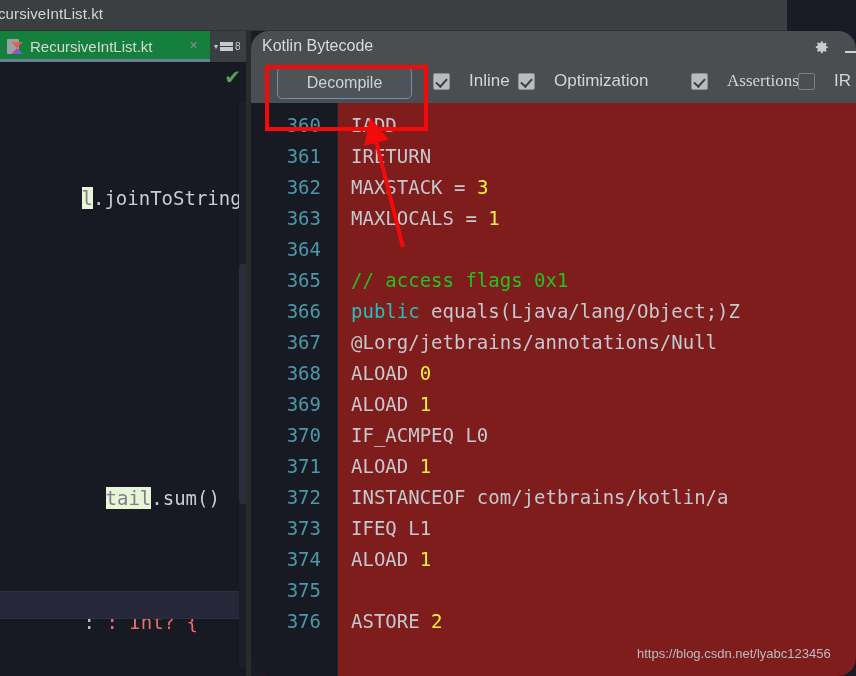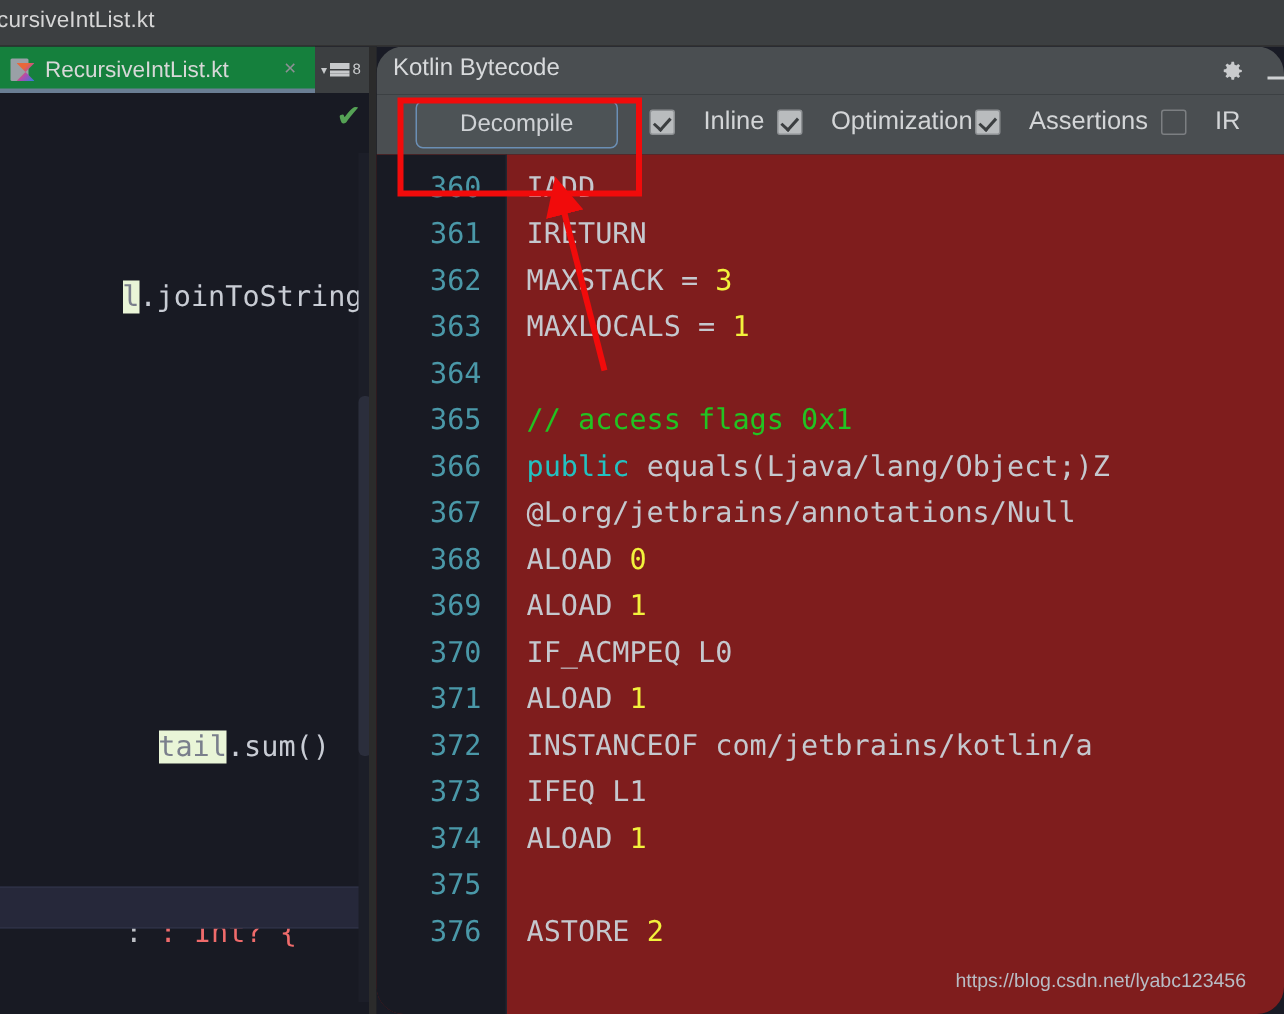--- a/index.html
+++ b/index.html
@@ -13,21 +13,21 @@
   #root {
     position: relative;
     width: 856px; height: 676px;
     overflow: hidden;
     background: #191b25;
   }
 
   
   .titlebar {
     position: absolute; left: 0; top: 0;
-    width: 856px; height: 31px;
+    width: 787px; height: 31px;
     background: #3c3f41;
     border-bottom: 1px solid #323232;
   }
   .titlebar-text {
     position: absolute; left: -2px; top: 5px;
     font-size: 15px; color: #d6d6d6;
     letter-spacing: .1px;
     white-space: nowrap;
   }
 
@@ -362,26 +362,26 @@
       <div class="cb-group" style="left:182px;">
         <span class="cbx on"></span>
         <span class="cb-label">Inline</span>
       </div>
 
       <div class="cb-group" style="left:267px;">
         <span class="cbx on"></span>
         <span class="cb-label">Optimization</span>
       </div>
 
-      <div class="cb-group" style="left:399px;">
+      <div class="cb-group" style="left:440px;font-family:Liberation Serif, serif;">
         <span class="cbx on"></span>
         <span class="cb-label">Assertions</span>
       </div>
 
-      <div class="cb-group" style="left:523px;">
+      <div class="cb-group" style="left:523px;padding-left:24px;">
         <span class="cbx off"></span>
         <span class="cb-label">IR</span>
       </div>
     </div>
 
     <div class="bytecode-area">
       <div class="bc-gutter"></div>
       <div class="bc-rows" id="bc-rows" style="top:-24px;">
           <div class="bc-row">
             <span class="bc-num">359</span>

